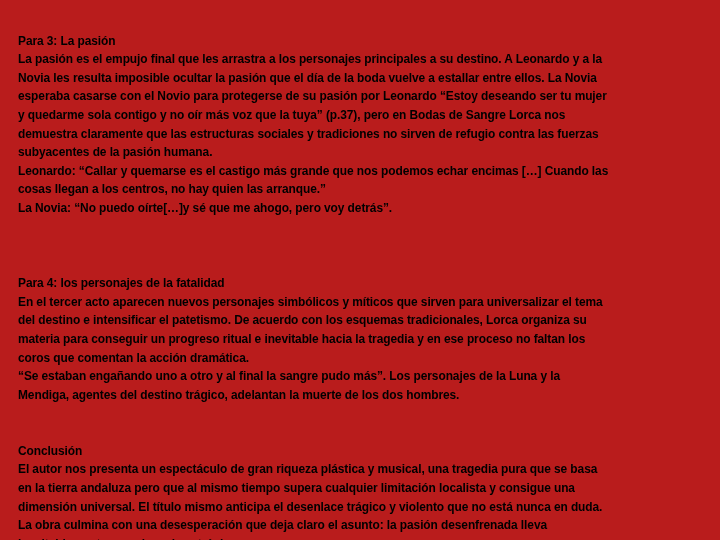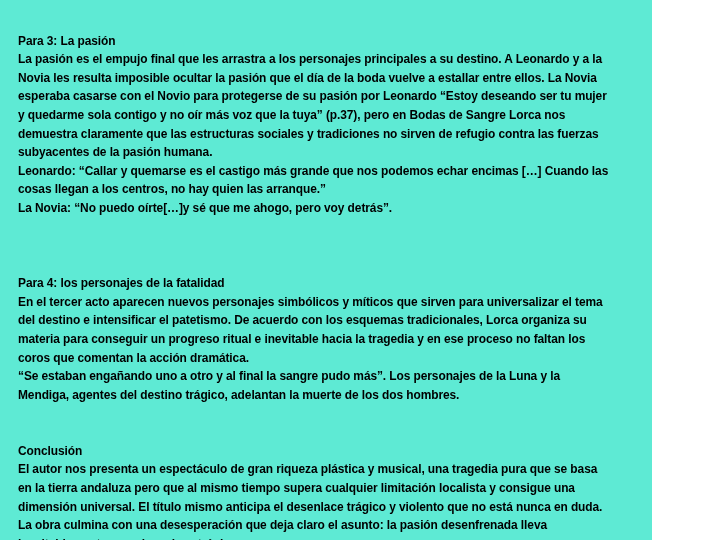--- a/index.html
+++ b/index.html
@@ -2,23 +2,23 @@
 <html><head>
 <meta charset="utf-8">
 <style>
   html, body {
     margin: 0;
     padding: 0;
     background: #ffffff;
   }
   .slide {
     position: relative;
-    width: 652px;
+    width: 720px;
     height: 540px;
-    background: #5eead4;
+    background: #b91c1c;
     overflow: hidden;
     box-sizing: border-box;
     padding: 13px 20px 0 18px;
   }
   .content {
     font-family: "Liberation Sans", "DejaVu Sans", sans-serif;
     font-weight: 700;
     font-size: 13.5px;
     line-height: 18.6px;
     color: #000000;

